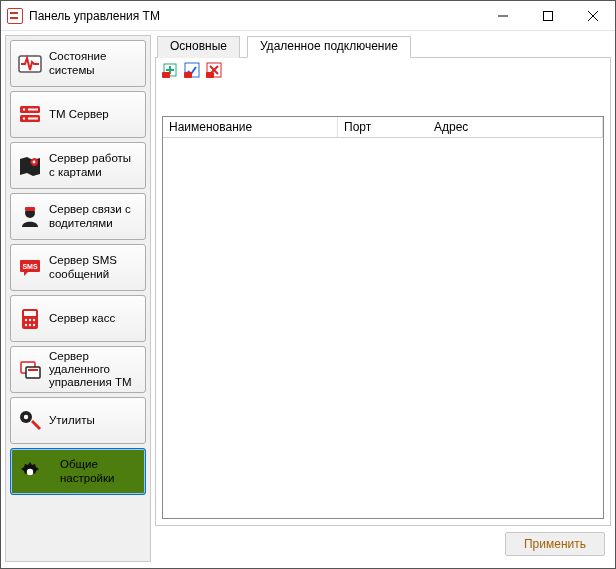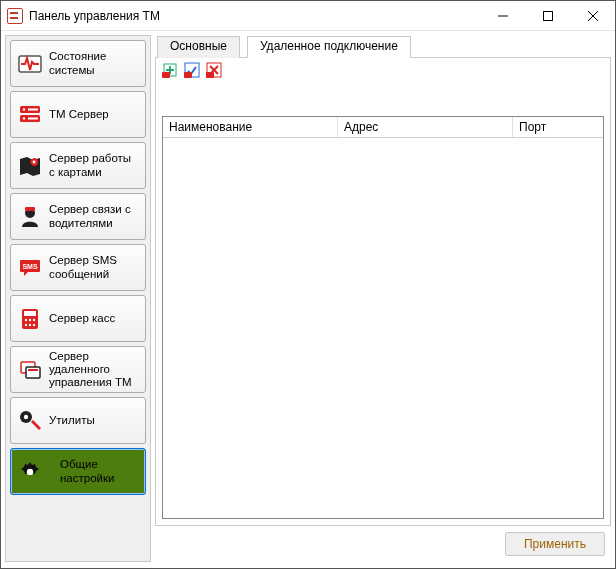--- a/index.html
+++ b/index.html
@@ -356,22 +356,22 @@
               <line x1="4" y1="4" x2="12" y2="12" stroke="#d22" stroke-width="2"></line>
               <line x1="12" y1="4" x2="4" y2="12" stroke="#d22" stroke-width="2"></line>
               <rect x="0" y="10" width="8" height="6" fill="#d22" rx="1"></rect>
             </svg>
         </div>
       </div>
 
       <div class="listview">
         <div class="lv-header">
           <div class="lv-col c1">Наименование</div>
+          <div class="lv-col c3">Порт</div>
           <div class="lv-col c2">Адрес</div>
-          <div class="lv-col c3">Порт</div>
         </div>
         <div class="lv-body"></div>
       </div>
 
     </div>
 
     <div class="footer">
       <div class="apply-btn">Применить</div>
     </div>
   </div>

